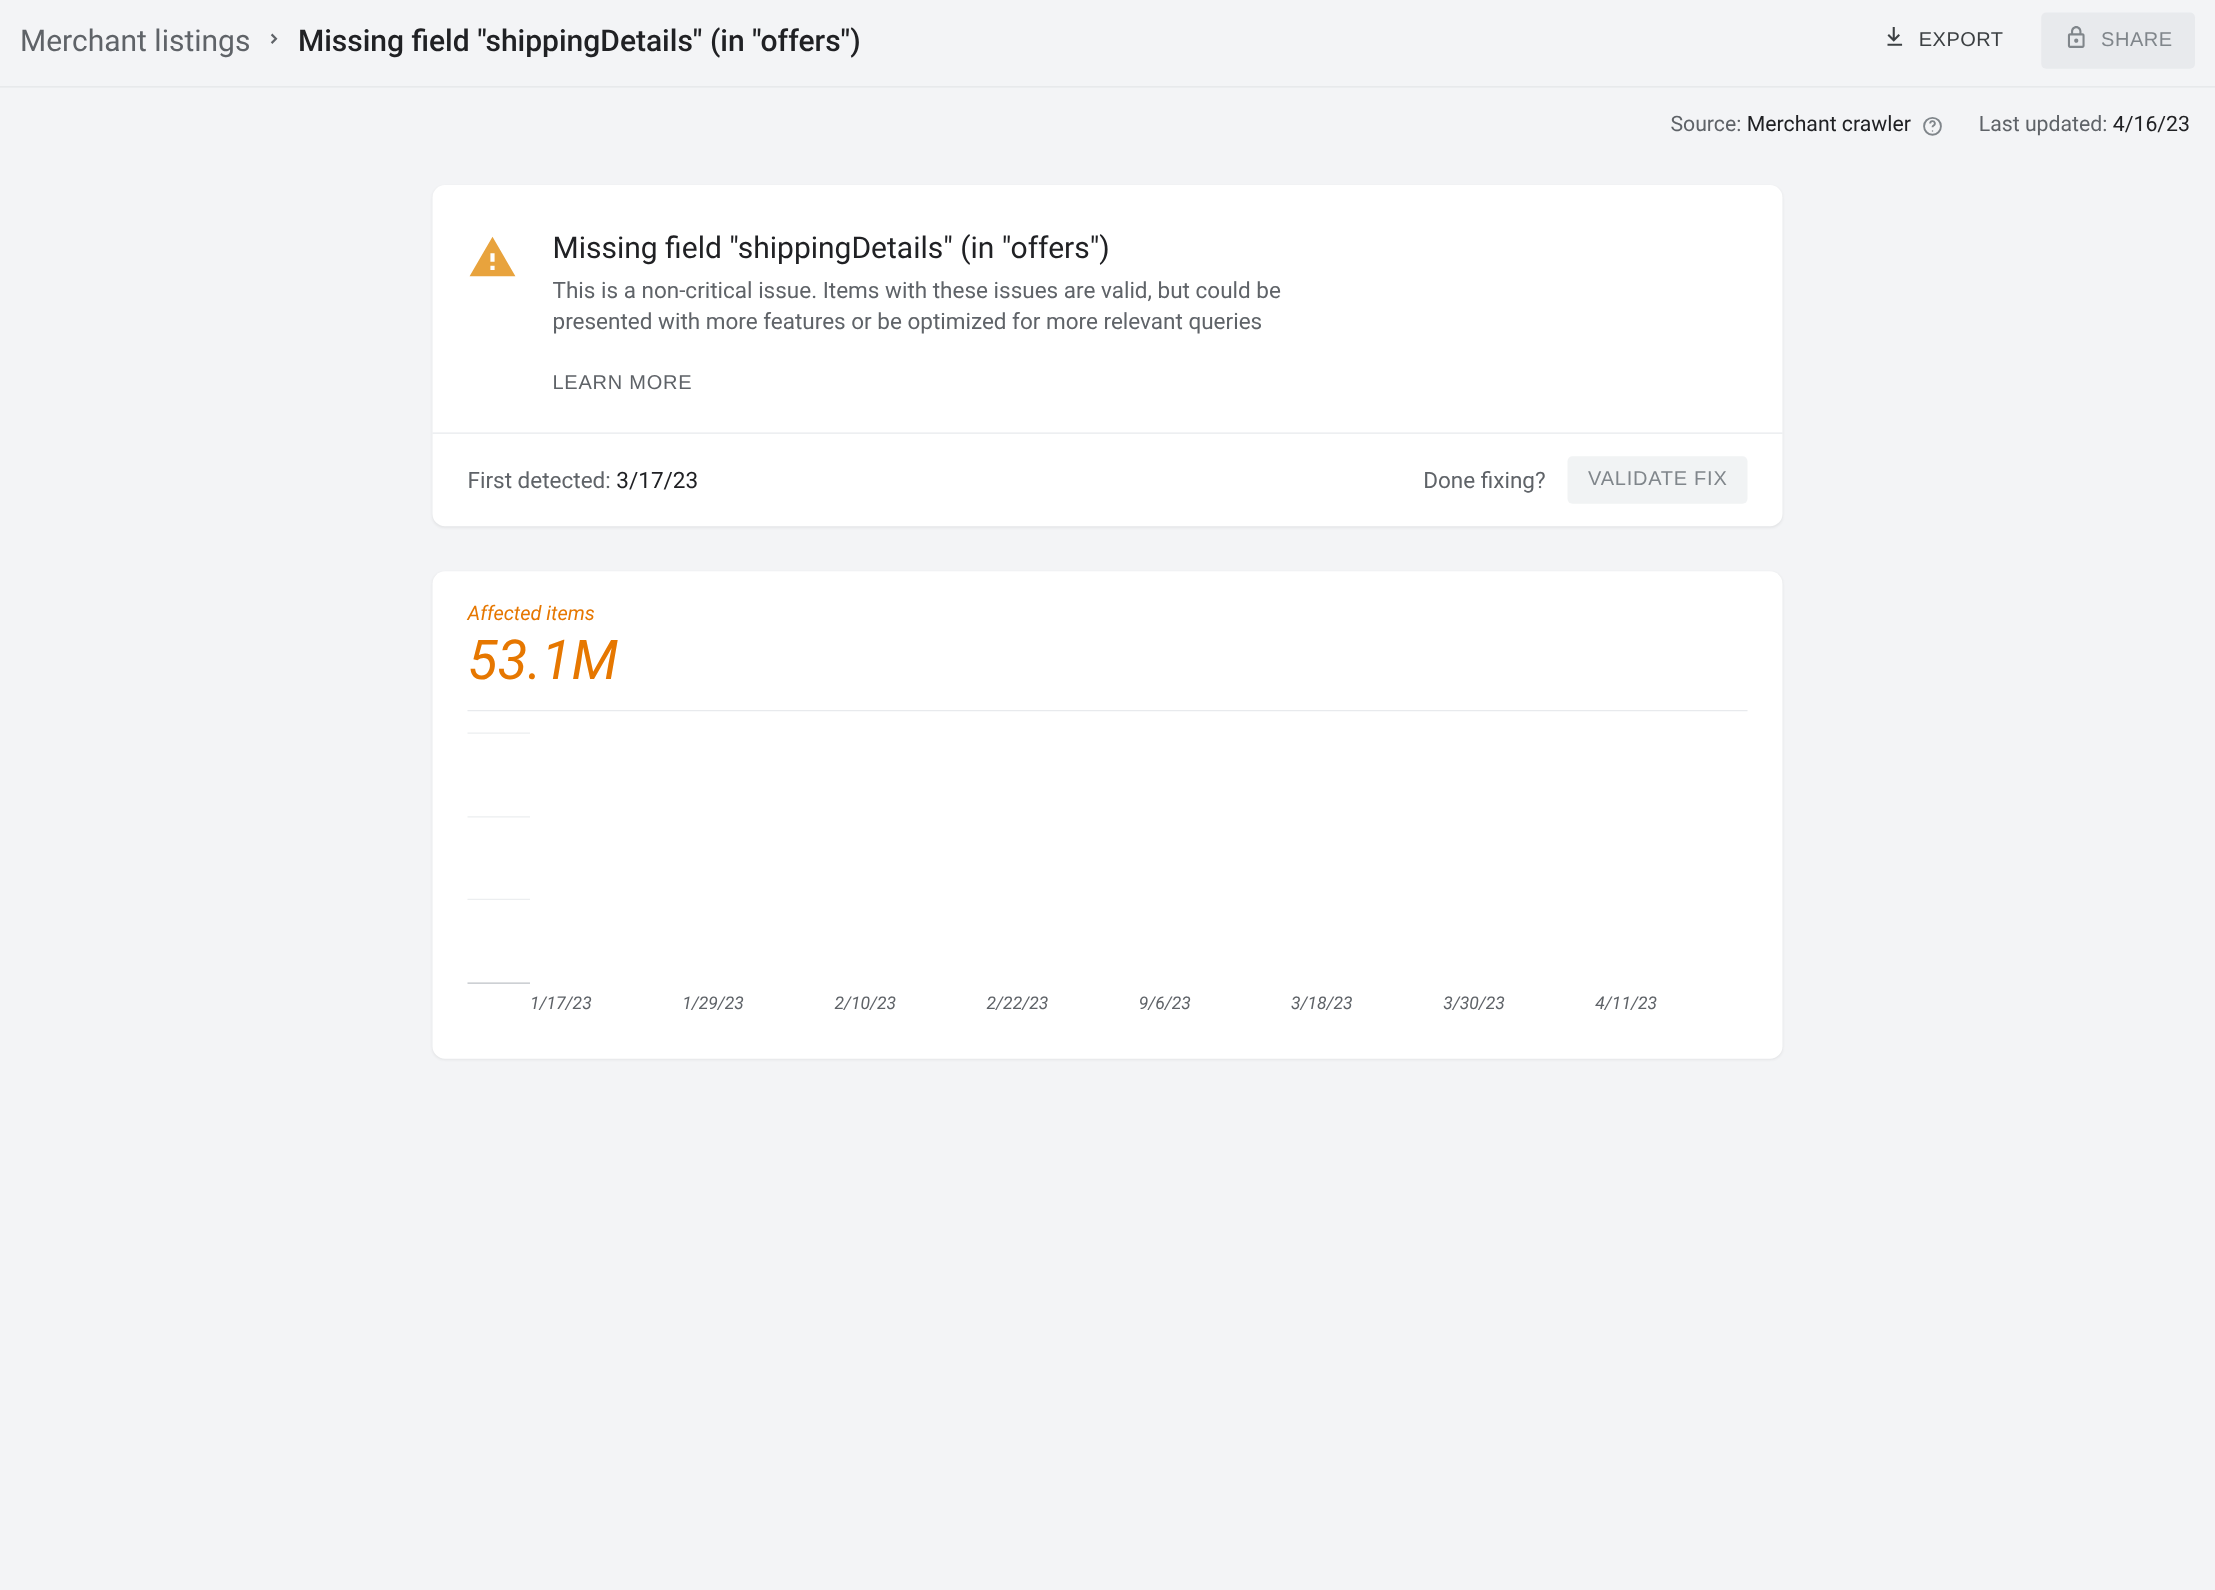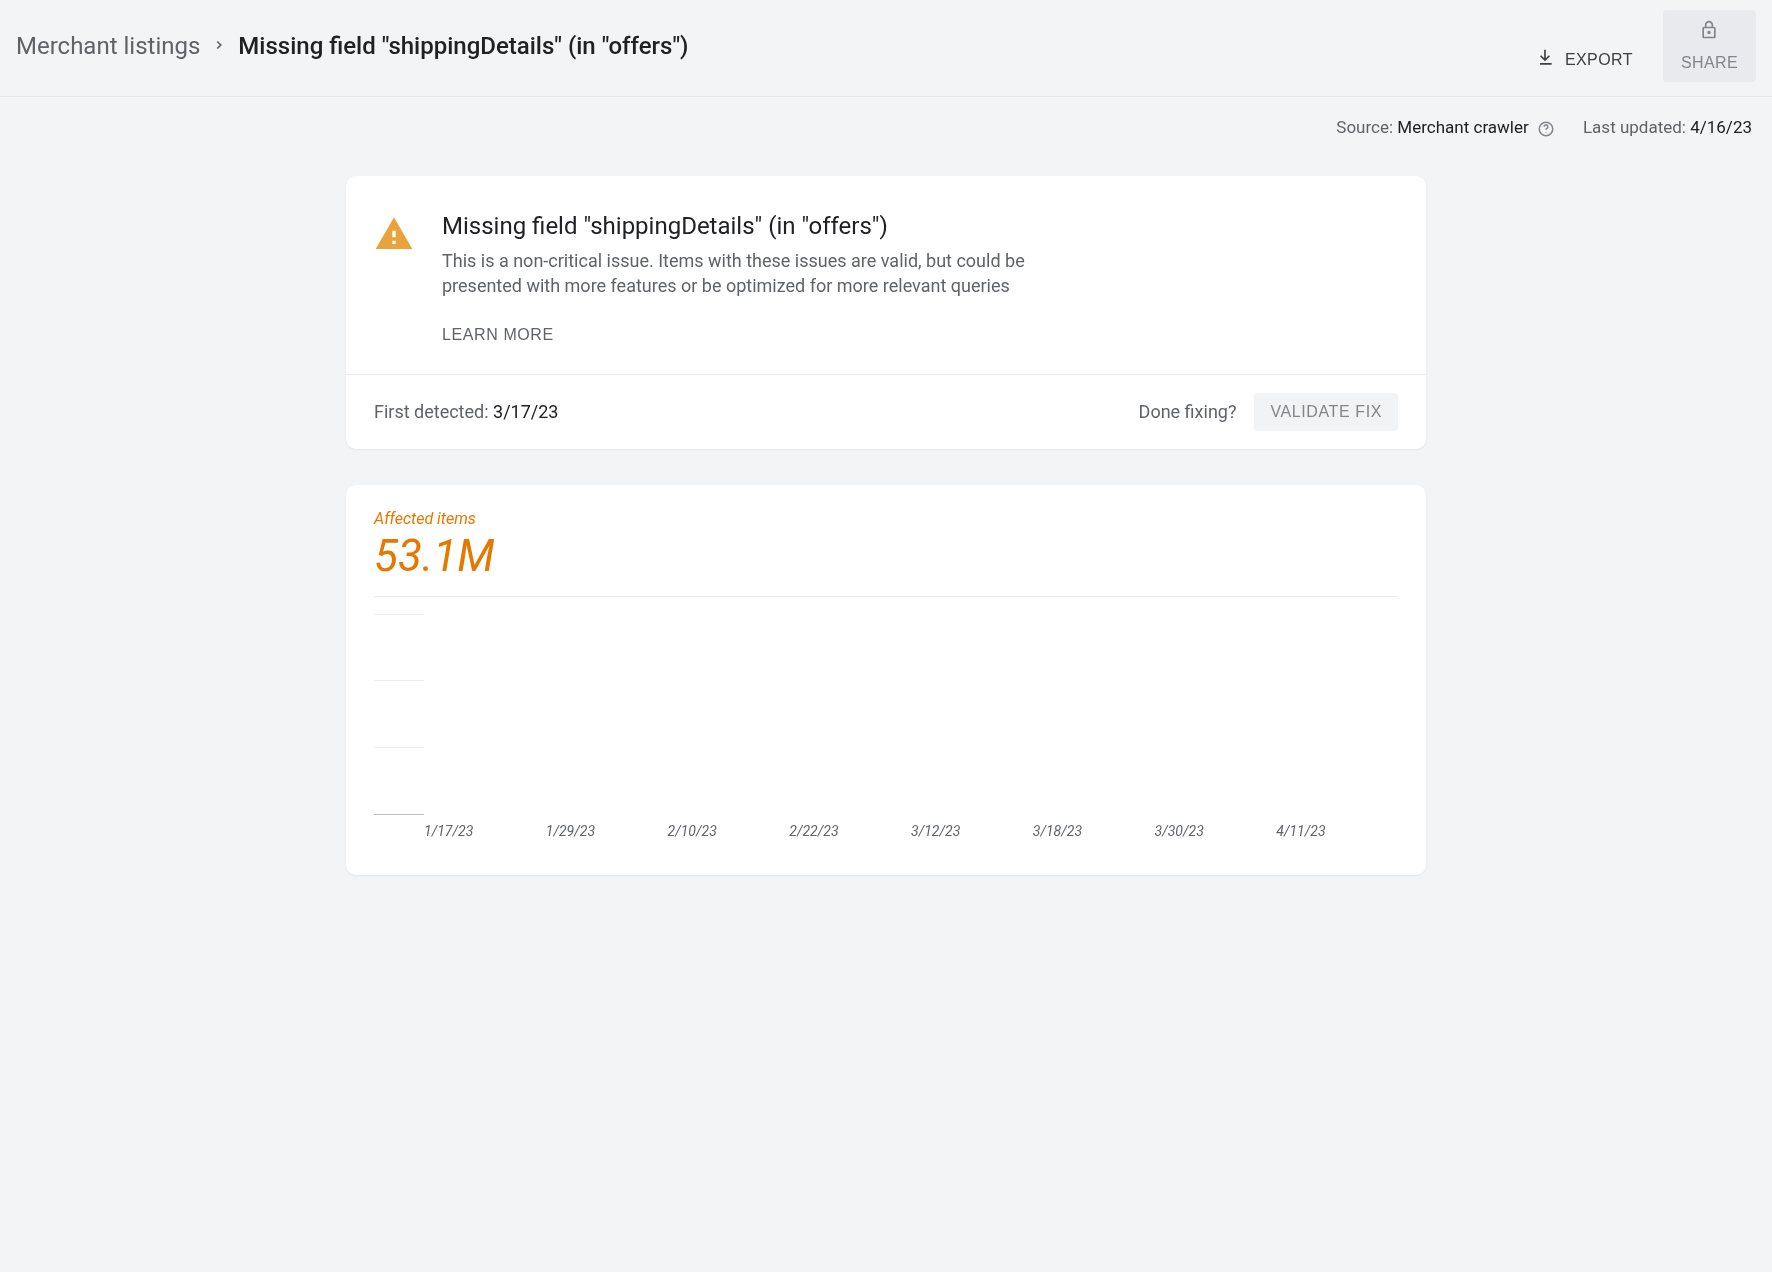--- a/index.html
+++ b/index.html
@@ -30,21 +30,21 @@
   .breadcrumb-chevron {
     color: #5f6368;
   }
   .breadcrumb-current {
     font-size: 24px;
     color: #202124;
     font-weight: 500;
   }
   .header-actions {
     display: flex;
-    align-items: flex-end;
+    align-items: center;
     gap: 12px;
   }
   .btn {
     display: inline-flex;
     align-items: center;
     gap: 10px;
     padding: 10px 18px;
     border-radius: 4px;
     font-weight: 500;
     font-size: 16px;
@@ -52,21 +52,20 @@
     cursor: pointer;
     border: none;
     background: transparent;
   }
   .btn-export {
     color: #3c4043;
   }
   .btn-share {
     background: #e8eaed;
     color: #80868b;
-    flex-direction: column;
   }
   .meta-row {
     display: flex;
     justify-content: flex-end;
     align-items: center;
     gap: 28px;
     padding: 20px 20px 8px 20px;
     color: #5f6368;
     font-size: 17px;
   }
@@ -383,21 +382,21 @@
           <div class="grid-line" style="bottom: 33.3333%;"></div>
               <div class="grid-line" style="bottom: 66.6667%;"></div>
               <div class="grid-line" style="bottom: 100%;"></div>
             </div>
           <div></div>
           <div class="x-axis" id="x-axis">
               <span class="x-tick">1/17/23</span>
               <span class="x-tick">1/29/23</span>
               <span class="x-tick">2/10/23</span>
               <span class="x-tick">2/22/23</span>
-              <span class="x-tick">3/12/23</span>
+              <span class="x-tick">9/6/23</span>
               <span class="x-tick">3/18/23</span>
               <span class="x-tick">3/30/23</span>
               <span class="x-tick">4/11/23</span>
             </div>
         </div>
       </div>
     </div>
   </div>
 
 </div>

